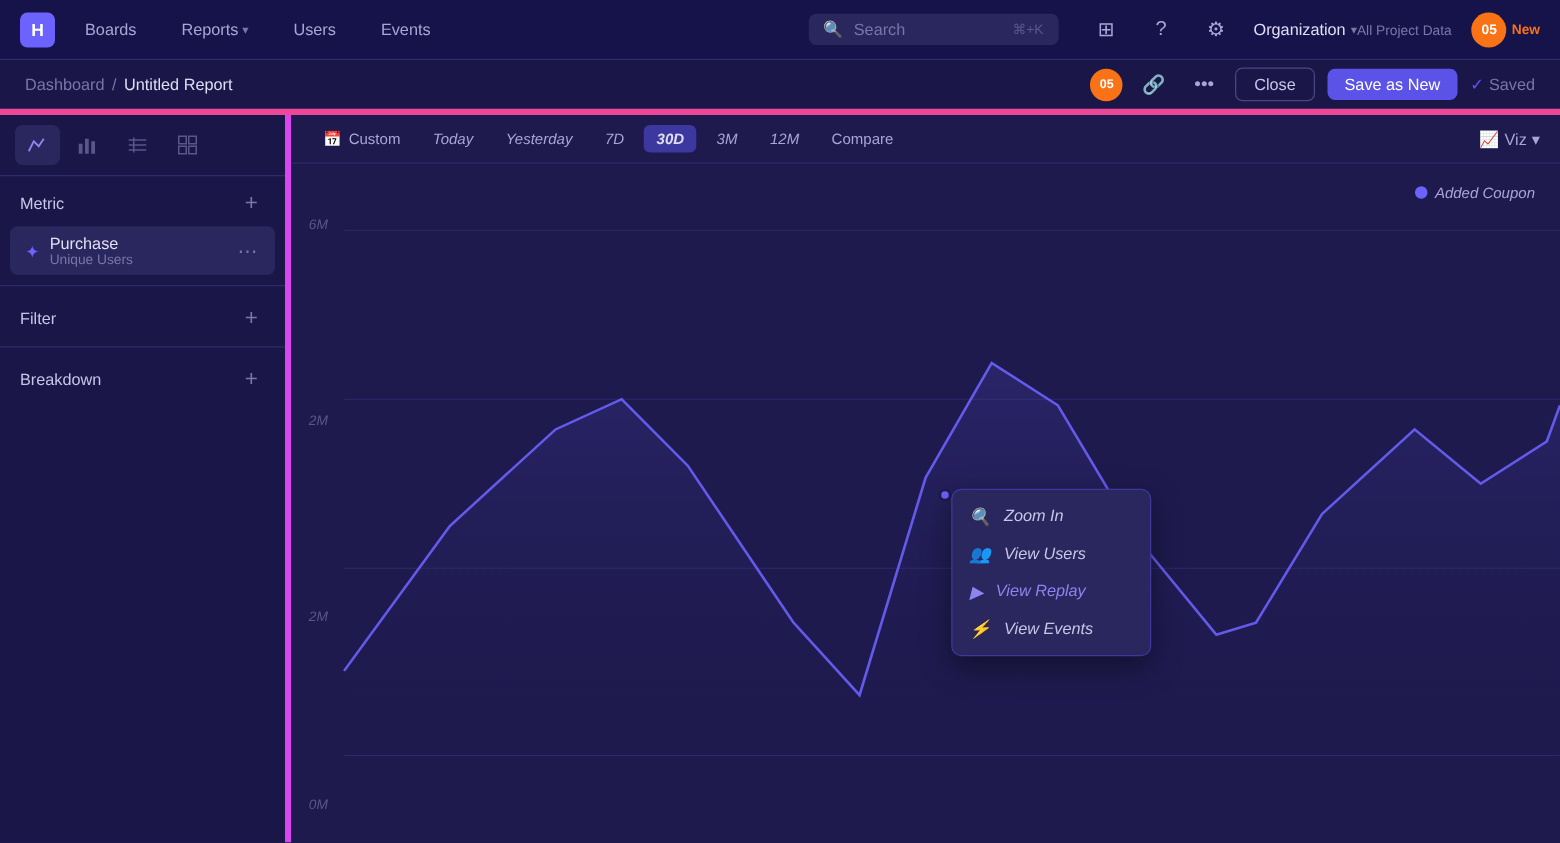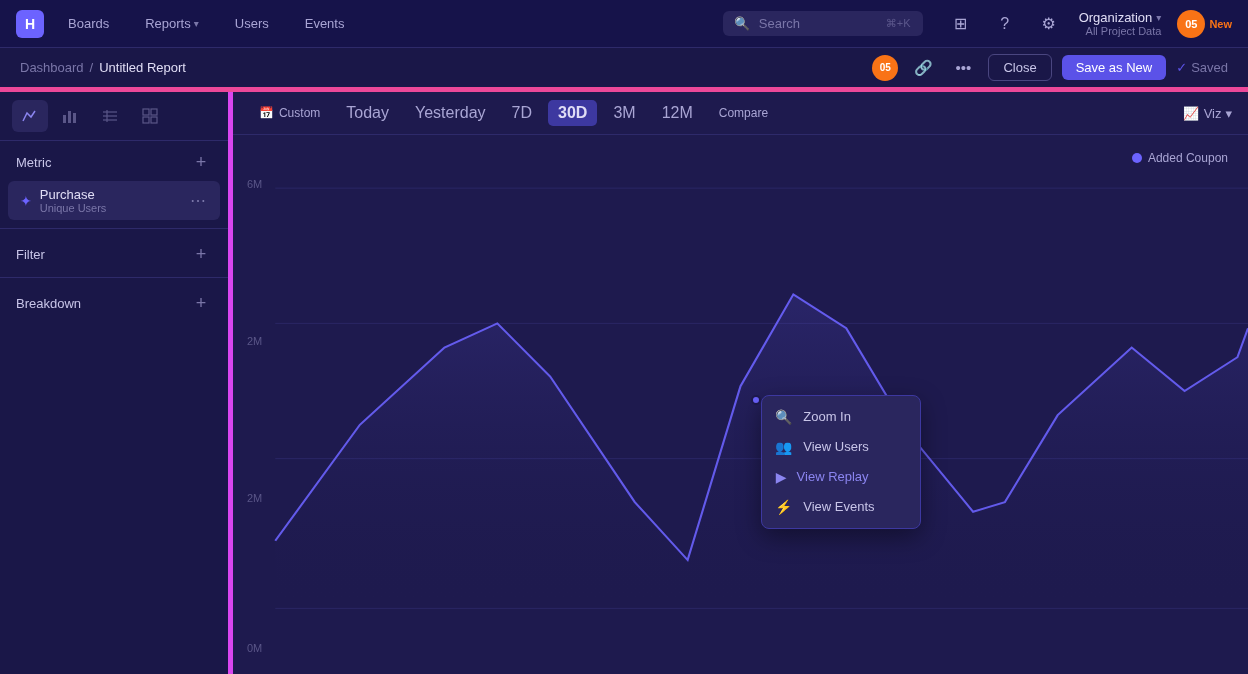--- a/index.html
+++ b/index.html
@@ -48,21 +48,21 @@
       width: 200px;
     }
     .nav-right {
       display: flex; align-items: center; gap: 16px; margin-left: auto;
     }
     .nav-icon-btn {
       color: #a9a5d4; cursor: pointer; font-size: 16px;
       width: 28px; height: 28px; display: flex; align-items: center; justify-content: center;
     }
     .org-section {
-      display: flex; flex-direction: column; align-items: flex-end;
+      display: flex; flex-direction: row; align-items: flex-end;
       font-size: 12px;
     }
     .org-name { color: #e0ddf5; font-size: 13px; font-weight: 500; }
     .org-sub { color: #7a76a8; font-size: 11px; }
     .org-chevron { color: #7a76a8; font-size: 10px; margin-left: 4px; }
     .avatar {
       width: 28px; height: 28px; border-radius: 50%;
       background: #f97316; display: flex; align-items: center; justify-content: center;
       color: #fff; font-size: 11px; font-weight: 700;
     }
@@ -167,22 +167,22 @@
       position: relative;
       overflow: hidden;
     }
     .chart-controls {
       display: flex; align-items: center;
       padding: 8px 16px; gap: 6px;
       border-bottom: 1px solid #2e2a6a;
     }
     .time-btn {
       padding: 4px 10px; border-radius: 5px;
-      font-size: 16px; cursor: pointer; color: #a9a5d4;
-      background: transparent; border: none;
+      font-size: 12px; cursor: pointer; color: #a9a5d4;
+      background: transparent; border: none; font-style: italic;
     }
     .time-btn.active {
       background: #3d38a0; color: #e0ddf5; font-weight: 600;
     }
     .time-btn-custom {
       display: flex; align-items: center; gap: 5px;
       padding: 4px 10px; border-radius: 5px;
       font-size: 12px; cursor: pointer; color: #a9a5d4;
       background: transparent; border: none;
     }
@@ -190,21 +190,21 @@
       padding: 4px 10px; border-radius: 5px;
       font-size: 12px; cursor: pointer; color: #a9a5d4;
       background: transparent; border: none;
     }
     .viz-btn {
       display: flex; align-items: center; gap: 4px;
       margin-left: auto; color: #a9a5d4; font-size: 13px; cursor: pointer;
       background: transparent; border: none;
     }
     .chart-area {
-      position: relative; width: 100%; height: calc(100% - 41px);
+      position: relative; width: 100%; height: calc(100% - 41px); font-style: italic;
     }
     .chart-legend {
       position: absolute; top: 16px; right: 20px;
       display: flex; align-items: center; gap: 6px;
       font-size: 12px; color: #a9a5d4;
     }
     .legend-dot {
       width: 10px; height: 10px; border-radius: 50%;
       background: #6c63ff;
     }

